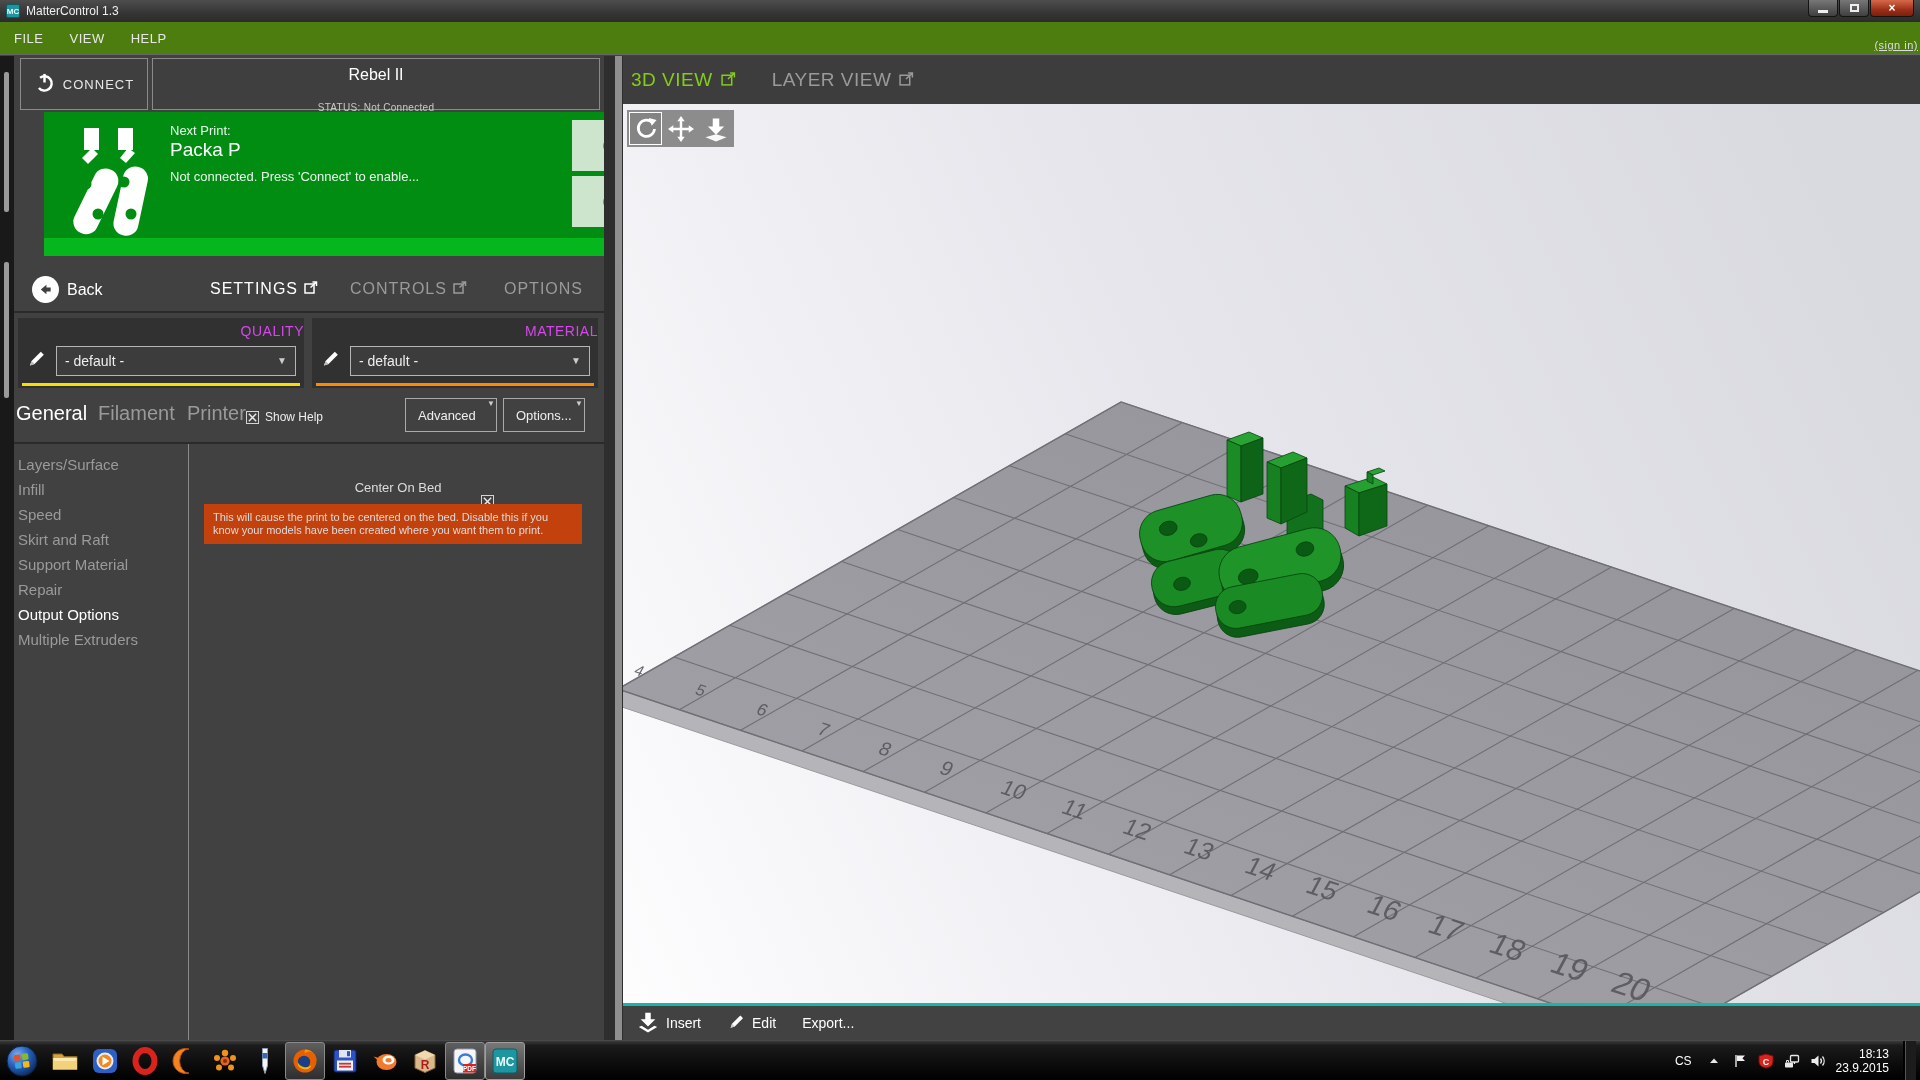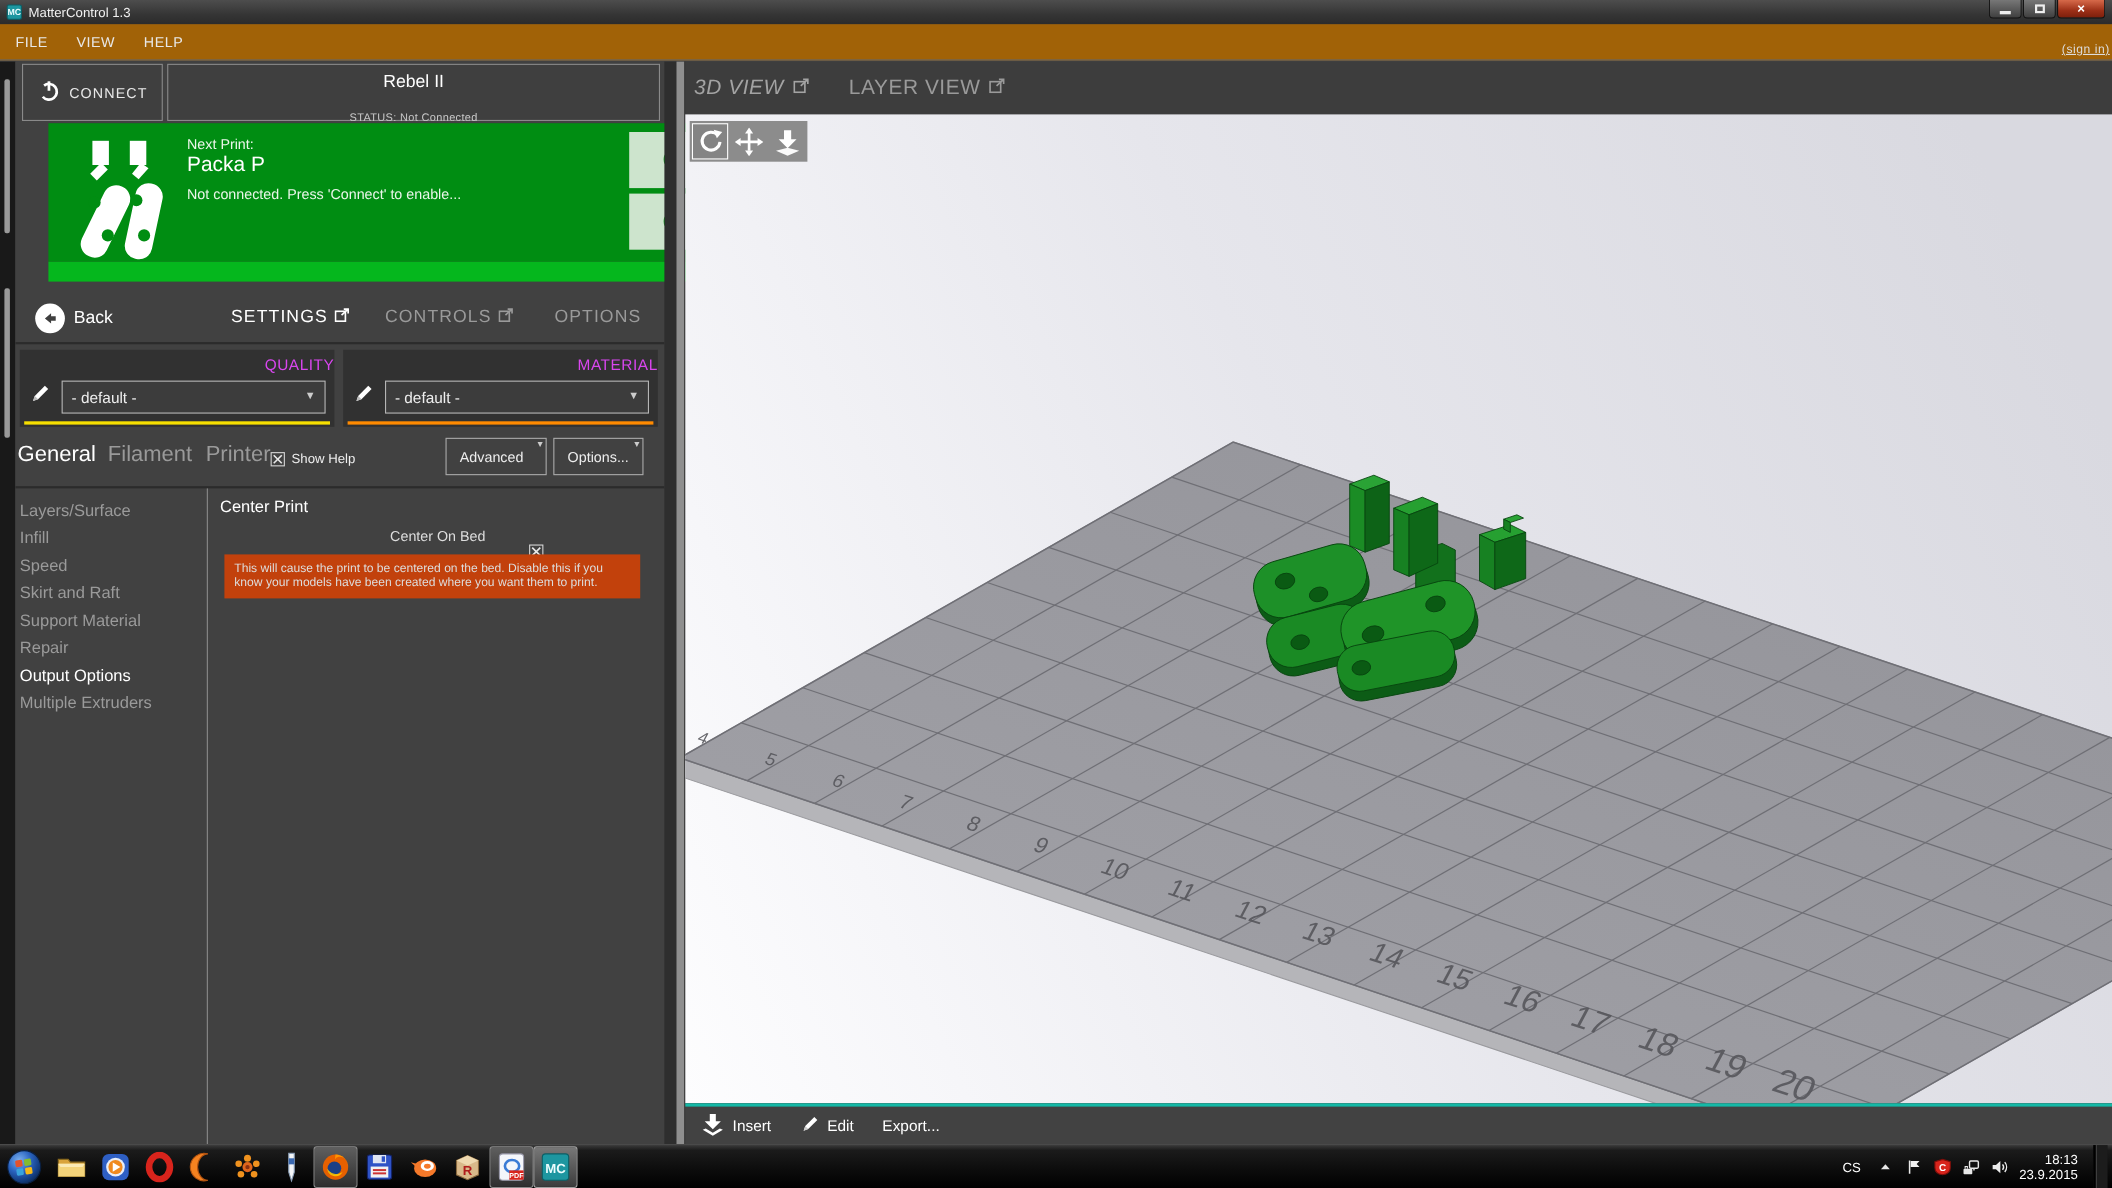--- a/index.html
+++ b/index.html
@@ -15,21 +15,21 @@
   .app-ico{ width:14px; height:14px; background:#1d96a0; border:1px solid #0b5f66; border-radius:2px;
     color:#eafcfd; font-size:8px; font-weight:bold; display:flex; align-items:center; justify-content:center; margin-right:6px;}
   .winbtns{ position:absolute; right:6px; top:0; display:flex; }
   .wbtn{ width:30px; height:17px; margin-left:1px; border:1px solid #141414; border-top:none;
     border-radius:0 0 4px 4px; background:linear-gradient(180deg,#777,#3f3f3f);
     display:flex; align-items:center; justify-content:center; cursor:pointer; }
   .wbtn.close{ width:44px; background:linear-gradient(180deg,#d6694a,#9c2f17 60%,#7d1f0c); color:#fff; font-weight:bold; font-size:12px;}
   .wbtn .minbar{ width:10px; height:3px; background:#eee; margin-top:6px;}
   .wbtn .maxbox{ width:9px; height:8px; border:2px solid #eee;}
 
-  .menubar{ position:absolute; left:0; top:22px; width:100%; height:33px; background:#a16207;
+  .menubar{ position:absolute; left:0; top:22px; width:100%; height:33px; background:#4d7c0f;
     border-bottom:1px solid #666; display:flex; align-items:center; gap:26px; padding-left:14px;
     font-size:13px; letter-spacing:.5px; }
   .menubar .mi{ cursor:pointer; }
   .signin{ position:absolute; right:2px; bottom:3px; font-size:11px; color:#ddd; text-decoration:underline; cursor:pointer;}
 
   .content{ position:absolute; left:0; top:56px; width:1920px; height:984px; }
 
   
   .left-strip{ position:absolute; left:0; top:0; width:14px; height:100%; background:#191919; }
   .strip-handle{ position:absolute; left:4px; width:5px; border-radius:2px; background:#9a9a9a; }
@@ -111,21 +111,21 @@
   
   .panel-divider{ position:absolute; left:604px; top:0; width:19px; height:100%; background:#2e2e2e;}
   .panel-divider .bar{ position:absolute; left:11px; top:0; width:7px; height:100%; background:#8f8f8f; cursor:ew-resize;}
 
   
   .viewport{ position:absolute; left:623px; top:0; right:0; height:100%;}
   .vp-header{ position:absolute; left:0; top:0; width:100%; height:48px; background:#3d3d3d;
     display:flex; align-items:center; gap:36px; padding-left:8px;}
   .vp-tab{ font-size:19px; letter-spacing:.5px; display:flex; align-items:center; gap:8px;
     cursor:pointer; color:#9a9a9a;}
-  .vp-tab.active{ color:#a3a3a3;font-style:italic;}
+  .vp-tab.active{ color:#84cc16;}
   .vp-canvas{ position:absolute; left:0; top:48px; width:100%; height:899px; cursor:grab;
     background:linear-gradient(245deg,#d9d9e0 8%,#e6e6ec 52%,#f6f6f9 85%,#fdfdfe 100%); }
   .vp-canvas svg.bed{ position:absolute; inset:0;}
   .vp-tools{ position:absolute; left:4px; top:6px; background:#8c8c8c; padding:2px; display:flex; gap:2px;}
   .tool{ width:33px; height:33px; display:flex; align-items:center; justify-content:center; cursor:pointer;}
   .tool.selected{ border:1px solid #fff; background:#848484;}
   .vp-actions{ position:absolute; left:0; bottom:0; width:100%; height:37px; background:#424242;
     border-top:3px solid #14b8a6; display:flex; align-items:center; gap:26px; padding-left:14px;}
   .vp-act{ display:flex; align-items:center; gap:7px; font-size:14px; color:#fff; cursor:pointer;}
 
@@ -322,21 +322,20 @@
             <div class="side-item">Infill</div>
             <div class="side-item">Speed</div>
             <div class="side-item">Skirt and Raft</div>
             <div class="side-item">Support Material</div>
             <div class="side-item">Repair</div>
             <div class="side-item active">Output Options</div>
             <div class="side-item">Multiple Extruders</div>
           </nav>
         <div class="divider-v"></div>
         <section class="detail">
-          <div class="detail-title">Center Print</div>
           <div class="field-row">
             <span>Center On Bed</span>
             <span class="cbx">
               <svg width="11" height="11" viewBox="0 0 12 12">
                   <path d="M2 2 L10 10 M10 2 L2 10" stroke="#e8e8e8" stroke-width="1.6"></path>
                 </svg>
             </span>
           </div>
           <div class="help-box">This will cause the print to be centered on the bed. Disable this if you know your models have been created where you want them to print.</div>
         </section>

